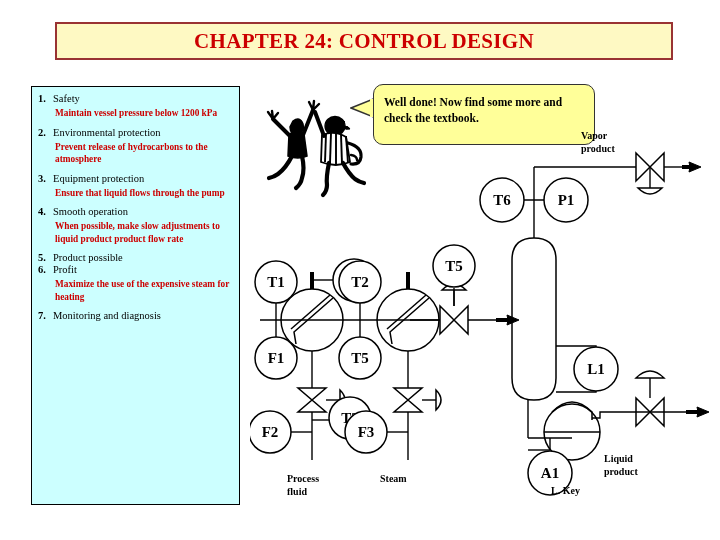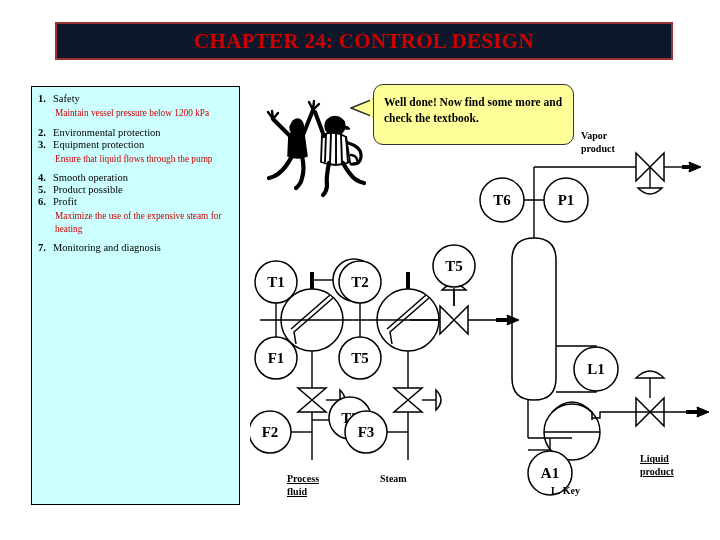--- a/index.html
+++ b/index.html
@@ -1,37 +1,37 @@
 <!DOCTYPE html>
 <html><head>
 <meta charset="utf-8">
 <style>
   html,body{margin:0;padding:0;}
   body{width:720px;height:540px;background:#ffffff;position:relative;overflow:hidden;
        font-family:"Liberation Serif",serif;}
   .abs{position:absolute;}
 
   
-  #title-box{left:55px;top:22px;width:618px;height:38px;background:#0f172a;
+  #title-box{left:55px;top:22px;width:618px;height:38px;background:#fef9c3;
              border:2px solid #993333;box-sizing:border-box;
              display:flex;align-items:center;justify-content:center;}
   #title-text{color:#cc0000;font-size:21px;font-weight:bold;letter-spacing:.3px;
               font-family:"Liberation Serif",serif;}
 
   
   #objectives-panel{left:31px;top:86px;width:209px;height:419px;background:#ccffff;
                     border:1px solid #000000;box-sizing:border-box;padding:6px 8px 4px 6px;}
   .obj-item{display:flex;margin-bottom:1px;}
   .obj-num{width:15px;flex:0 0 15px;font-size:10.5px;font-weight:bold;color:#000;}
   .obj-title{font-size:10.5px;font-weight:normal;color:#000;}
-  .obj-desc{color:#cc0000;font-size:9.3px;font-weight:normal;margin:3px 0 7px 17px;
+  .obj-desc{color:#cc0000;font-size:9.3px;font-weight:bold;margin:3px 0 7px 17px;
             line-height:12.5px;}
 
   
-  #speech-bubble{left:373px;top:84px;width:201px;height:61px;background:#ffff99;
+  #speech-bubble{left:373px;top:84px;width:222px;height:61px;background:#ffff99;
                  border:1.5px solid #333333;border-radius:10px;box-sizing:border-box;
                  padding:9px 10px;}
   #speech-text{font-size:11.5px;font-weight:bold;color:#000;line-height:16px;}
   #speech-tail{left:350px;top:97px;width:26px;height:22px;}
 
   
   #figures{left:255px;top:85px;width:115px;height:130px;}
 
   
   #diagram{left:250px;top:120px;width:470px;height:420px;}
@@ -52,31 +52,33 @@
   <div class="obj-item">
     <span class="obj-num">1.</span>
     <span class="obj-title">Safety</span>
   </div>
   <div class="obj-desc">Maintain vessel pressure below 1200 kPa</div>
 
   <div class="obj-item">
     <span class="obj-num">2.</span>
     <span class="obj-title">Environmental protection</span>
   </div>
+  <div class="obj-desc">Prevent release of hydrocarbons to the atmosphere</div>
 
   <div class="obj-item">
     <span class="obj-num">3.</span>
     <span class="obj-title">Equipment protection</span>
   </div>
   <div class="obj-desc">Ensure that liquid flows through the pump</div>
 
   <div class="obj-item">
     <span class="obj-num">4.</span>
     <span class="obj-title">Smooth operation</span>
   </div>
+  <div class="obj-desc">When possible, make slow adjustments to liquid product product flow rate</div>
 
   <div class="obj-item">
     <span class="obj-num">5.</span>
     <span class="obj-title">Product possible</span>
   </div>
 
   <div class="obj-item">
     <span class="obj-num">6.</span>
     <span class="obj-title">Profit</span>
   </div>
@@ -292,25 +294,25 @@
       <circle cx="300" cy="353" r="22" fill="#ffffff" stroke="#000000" stroke-width="1.5"></circle>
       <text x="300" y="358" text-anchor="middle" font-family="Liberation Serif, serif" font-size="15" font-weight="bold" fill="#000">A1</text>
     </g>
   </g>
 </svg>
 
 <div class="abs dlabel" style="left:581px;top:130px;">
   <div>Vapor</div>
   <div>product</div>
 </div>
-<div class="abs dlabel" style="left:640px;top:453px;text-decoration:underline;">
+<div class="abs dlabel" style="left:604px;top:453px;">
   <div>Liquid</div>
   <div>product</div>
 </div>
-<div class="abs dlabel" style="left:287px;top:473px;text-decoration:underline;">
+<div class="abs dlabel" style="left:287px;top:473px;">
   <div>Process</div>
   <div>fluid</div>
 </div>
 <div class="abs dlabel" style="left:380px;top:473px;">
   <div>Steam</div>
 </div>
 <div class="abs dlabel" style="left:551px;top:485px;">
   <div>L. Key</div>
 </div>
 

